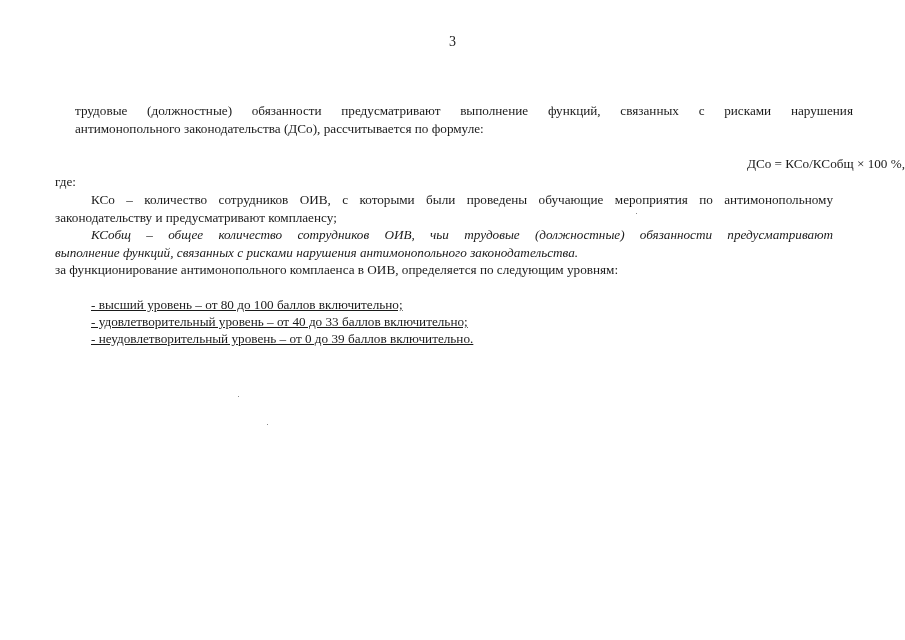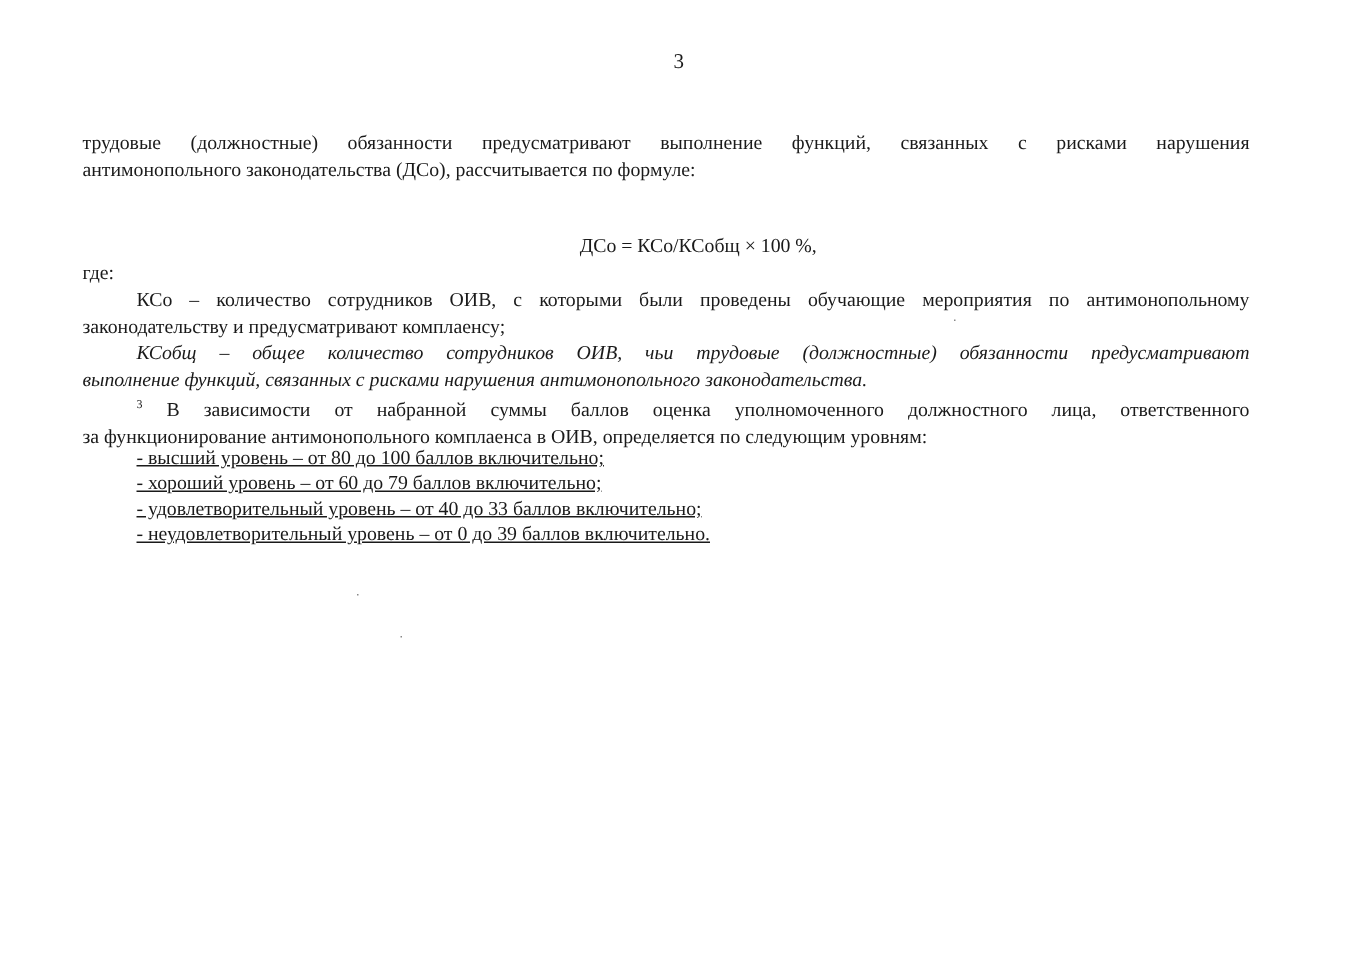--- a/index.html
+++ b/index.html
@@ -3,57 +3,55 @@
 <meta charset="utf-8">
 <style>
   html, body { margin:0; padding:0; background:#ffffff; }
   body { width:905px; height:640px; position:relative; overflow:hidden;
          font-family:"Liberation Serif", "DejaVu Serif", serif; color:#1a1a1a; }
   .page-num { position:absolute; top:34px; left:0; width:905px; text-align:center; font-size:14px; }
   .p { position:absolute; left:55px; width:778px; font-size:13.2px; line-height:17.5px; text-align:justify; }
   .j { text-align:justify; text-align-last:justify; display:block; }
   .l { display:block; }
   .ind { text-indent:36px; }
-  .formula { position:absolute; top:156px; left:0; width:905px; text-align:center; font-size:13.2px; padding-left:26px; box-sizing:border-box; }
+  .formula { position:absolute; top:156px; left:0; width:905px; text-align:right; font-size:13.2px; padding-left:26px; box-sizing:border-box; }
   .list { position:absolute; left:91px; font-size:13.2px; line-height:17px; }
   .list div { white-space:nowrap;text-decoration:underline; }
   sup { font-size:8px; vertical-align:5px; }
   .dot { position:absolute; width:1px; height:1px; background:#888; }
 </style>
 </head>
 <body>
 
 <div class="page-num">3</div>
 
-<div class="p" style="top:86px;">
+<div class="p" style="top:102px;margin-left:20px;">
   <span class="j">трудовые (должностные) обязанности предусматривают выполнение функций, связанных с рисками нарушения</span>
   <span class="l">антимонопольного законодательства (ДСо), рассчитывается по формуле:</span>
 </div>
 
 <div class="formula">ДСо = КСо/КСобщ × 100 %,</div>
 
 <div class="p" style="top:173px;">где:</div>
 
 <div class="p" style="top:191px;">
   <span class="j ind">КСо – количество сотрудников ОИВ, с которыми были проведены обучающие мероприятия по антимонопольному</span>
   <span class="l">законодательству и предусматривают комплаенсу;</span>
 </div>
 
 <div class="p" style="top:226px;font-style:italic;">
   <span class="j ind">КСобщ – общее количество сотрудников ОИВ, чьи трудовые (должностные) обязанности предусматривают</span>
   <span class="l">выполнение функций, связанных с рисками нарушения антимонопольного законодательства.</span>
 </div>
 
 <div class="p" style="top:261px;">
-  <span class="j ind"><sup>3</sup>&nbsp;<span>В зависимости от набранной суммы баллов оценка уполномоченного должностного лица, ответственного</span></span>
   <span class="l">за функционирование антимонопольного комплаенса в ОИВ, определяется по следующим уровням:</span>
 </div>
 
 <div class="list" style="top:296px;">
   <div>- высший уровень – от 80 до 100 баллов включительно;</div>
-  <div>- хороший уровень – от 60 до 79 баллов включительно;</div>
   <div>- удовлетворительный уровень – от 40 до 33 баллов включительно;</div>
   <div>- неудовлетворительный уровень – от 0 до 39 баллов включительно.</div>
 </div>
 
 <div class="dot" style="left:238px;top:396px;"></div>
 <div class="dot" style="left:267px;top:424px;"></div>
 <div class="dot" style="left:636px;top:213px;"></div>
 
 </body></html>

